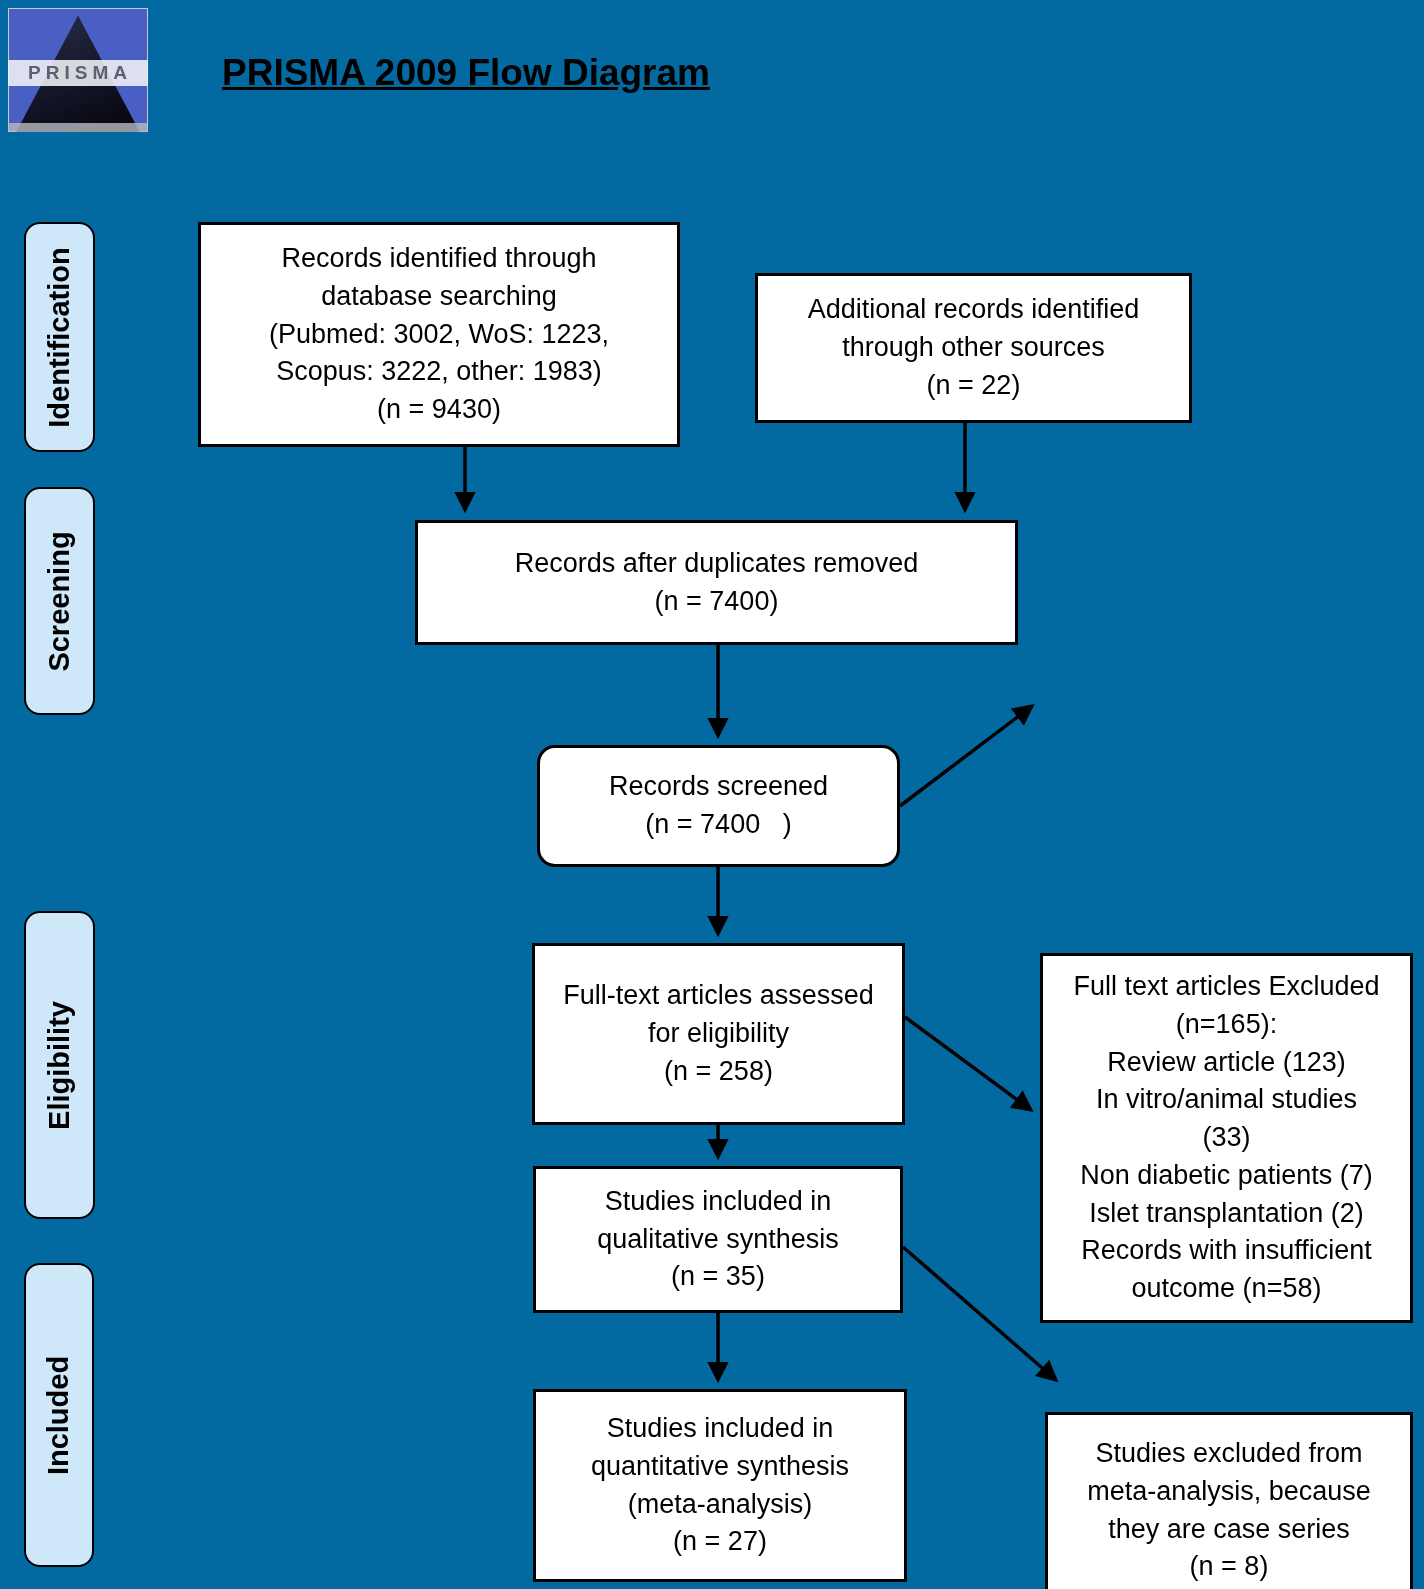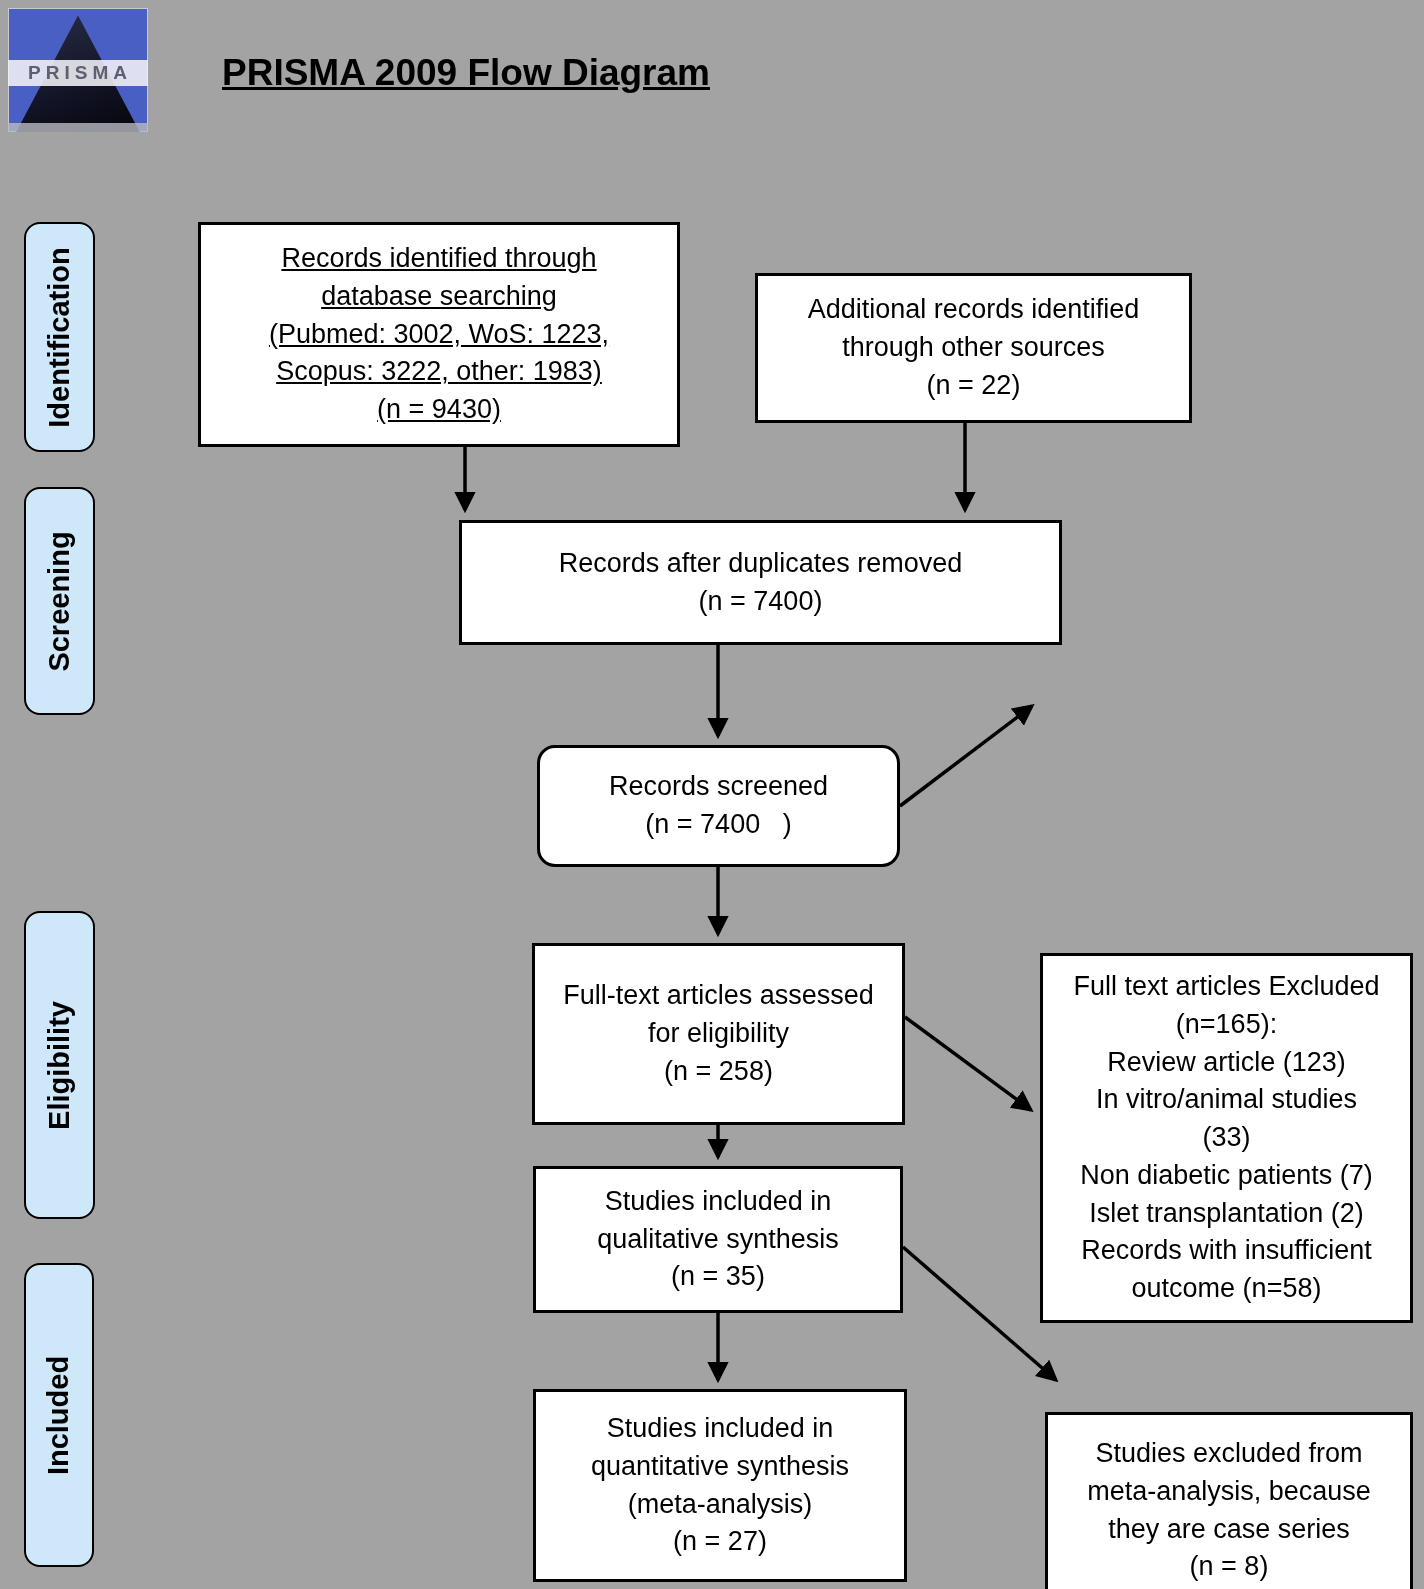--- a/index.html
+++ b/index.html
@@ -5,21 +5,21 @@
   html, body {
     margin: 0;
     padding: 0;
     background: #ffffff;
     font-family: "Liberation Sans", "DejaVu Sans", sans-serif;
   }
   #canvas {
     position: relative;
     width: 1424px;
     height: 1589px;
-    background: #a3a3a3;
+    background: #0369a1;
     overflow: hidden;
   }
   
   .logo {
     position: absolute;
     left: 8px; top: 8px;
     width: 140px; height: 124px;
     background: #4a5fc4;
     box-shadow: 0 0 0 1px #c9c9cf inset;
     overflow: hidden;
@@ -91,23 +91,23 @@
     display: flex;
     align-items: center;
     justify-content: center;
     text-align: center;
     font-size: 27px;
     line-height: 1.4;
     color: #000000;
     white-space: pre-wrap;
     padding: 4px 10px;
   }
-  #box-identified        { left: 198px;  top: 222px;  width: 482px; height: 225px; text-decoration: underline; }
+  #box-identified        { left: 198px;  top: 222px;  width: 482px; height: 225px; }
   #box-additional        { left: 755px;  top: 273px;  width: 437px; height: 150px; }
-  #box-duplicates        { left: 415px;  top: 520px;  width: 603px; height: 125px; margin-left: 44px; }
+  #box-duplicates        { left: 415px;  top: 520px;  width: 603px; height: 125px; }
   #box-records-excluded  { left: 1041px; top: 520px;  width: 372px; height: 360px; }
   #box-screened          { left: 537px;  top: 745px;  width: 363px; height: 122px; border-radius: 18px; }
   #box-fulltext          { left: 532px;  top: 943px;  width: 373px; height: 182px; }
   #box-fulltext-excluded { left: 1040px; top: 943px;  width: 373px; height: 370px; margin-top: 10px; }
   #box-qualitative       { left: 533px;  top: 1166px; width: 370px; height: 147px; }
   #box-quantitative      { left: 533px;  top: 1389px; width: 374px; height: 193px; }
   #box-meta-excluded     { left: 1045px; top: 1388px; width: 368px; height: 197px; margin-top: 24px; }
   
   #arrow-layer {
     position: absolute;

